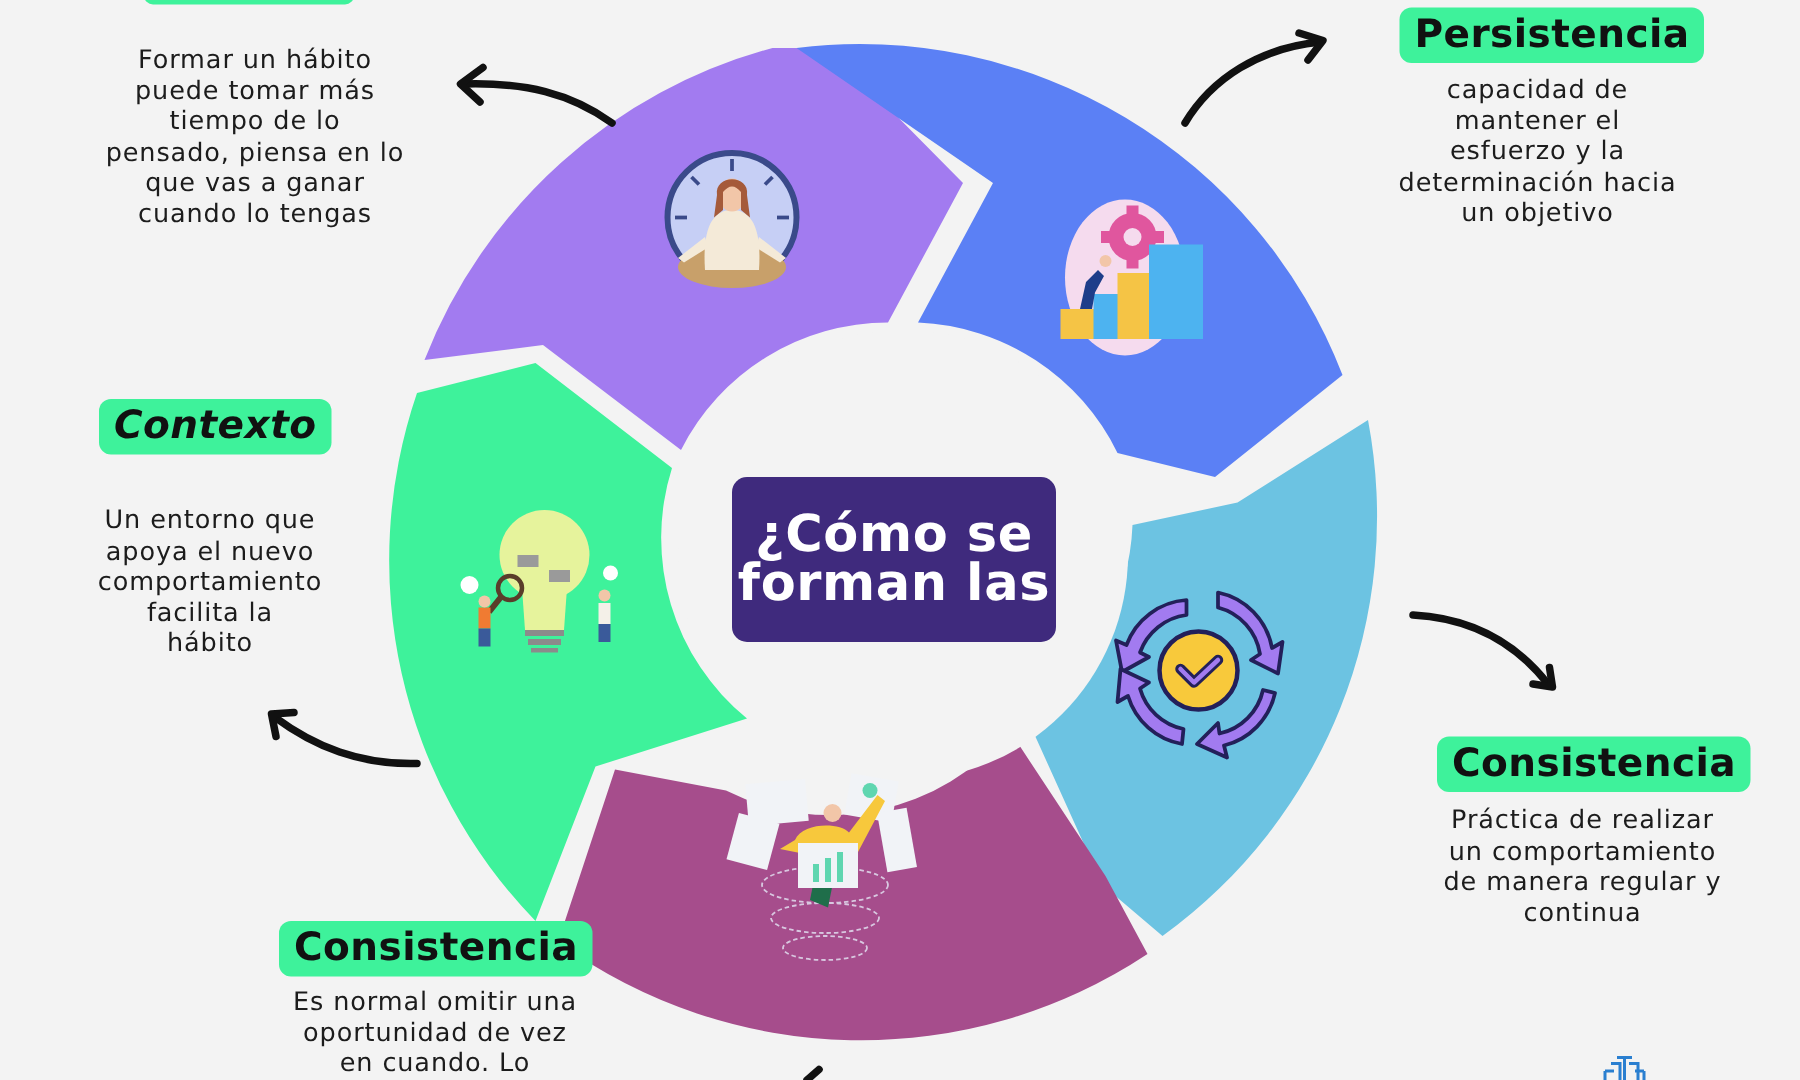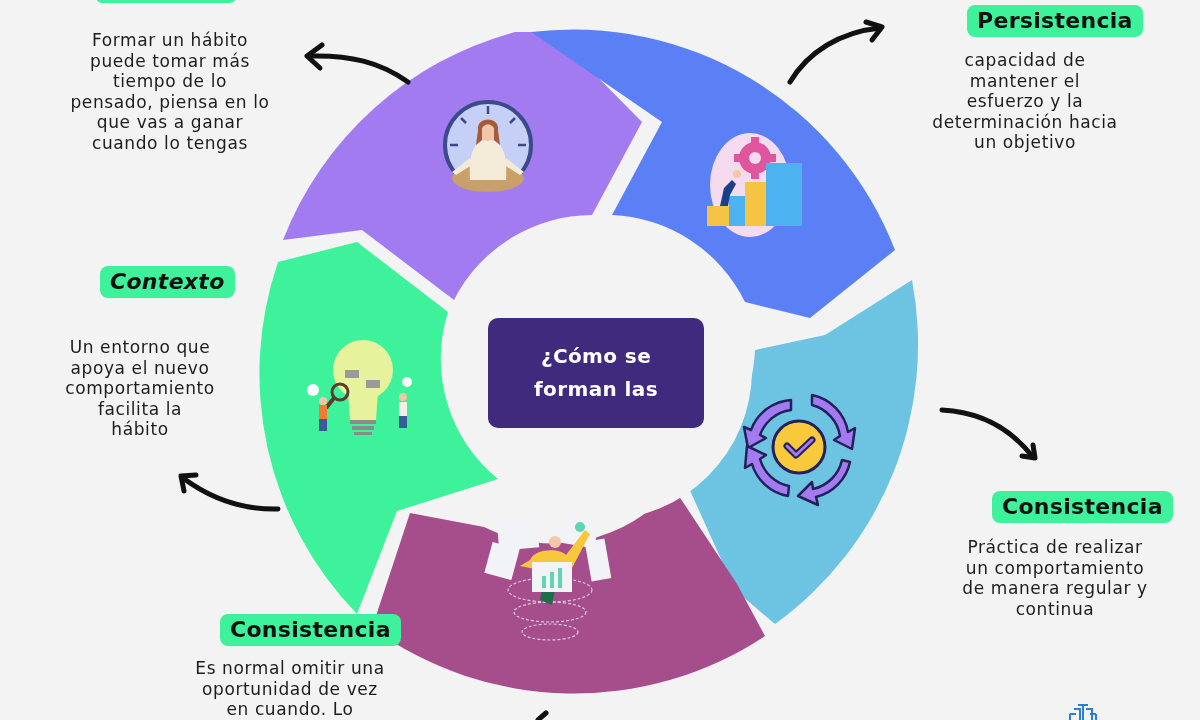--- a/index.html
+++ b/index.html
@@ -10,43 +10,42 @@
     position: relative;
   }
   .ring { position: absolute; left: 0; top: 0; width: 1200px; height: 720px; }
   .label-pill {
     position: absolute;
     background: #3ff59a;
     background: #3ef29b;
     border-radius: 8px;
     font-weight: bold;
     color: #111;
-    font-size: 22px;
+    font-size: 26px;
     padding: 3px 10px 4px;
     text-align: center;
     white-space: nowrap;
     letter-spacing: 0.3px;
-    margin-left: 34px;
   }
   .desc {
     position: absolute;
     text-align: center;
     color: #1c1c1c;
     font-size: 17px;
     line-height: 20.5px;
     letter-spacing: 0.6px;
   }
   .center-title {
     position: absolute;
     left: 488px; top: 318px; width: 216px; height: 110px;
     background: #3f2a7d;
     border-radius: 10px;
     color: #fff;
     font-weight: bold;
-    font-size: 20px;
+    font-size: 34px;
     line-height: 33px;
     text-align: center;
     display: flex; align-items: center; justify-content: center;
     letter-spacing: 0.4px;
   }
   .center-title span { display: block; }
   .logo { position: absolute; left: 1066px; top: 702px; width: 34px; height: 18px; }
 </style>
 </head>
 <body>

